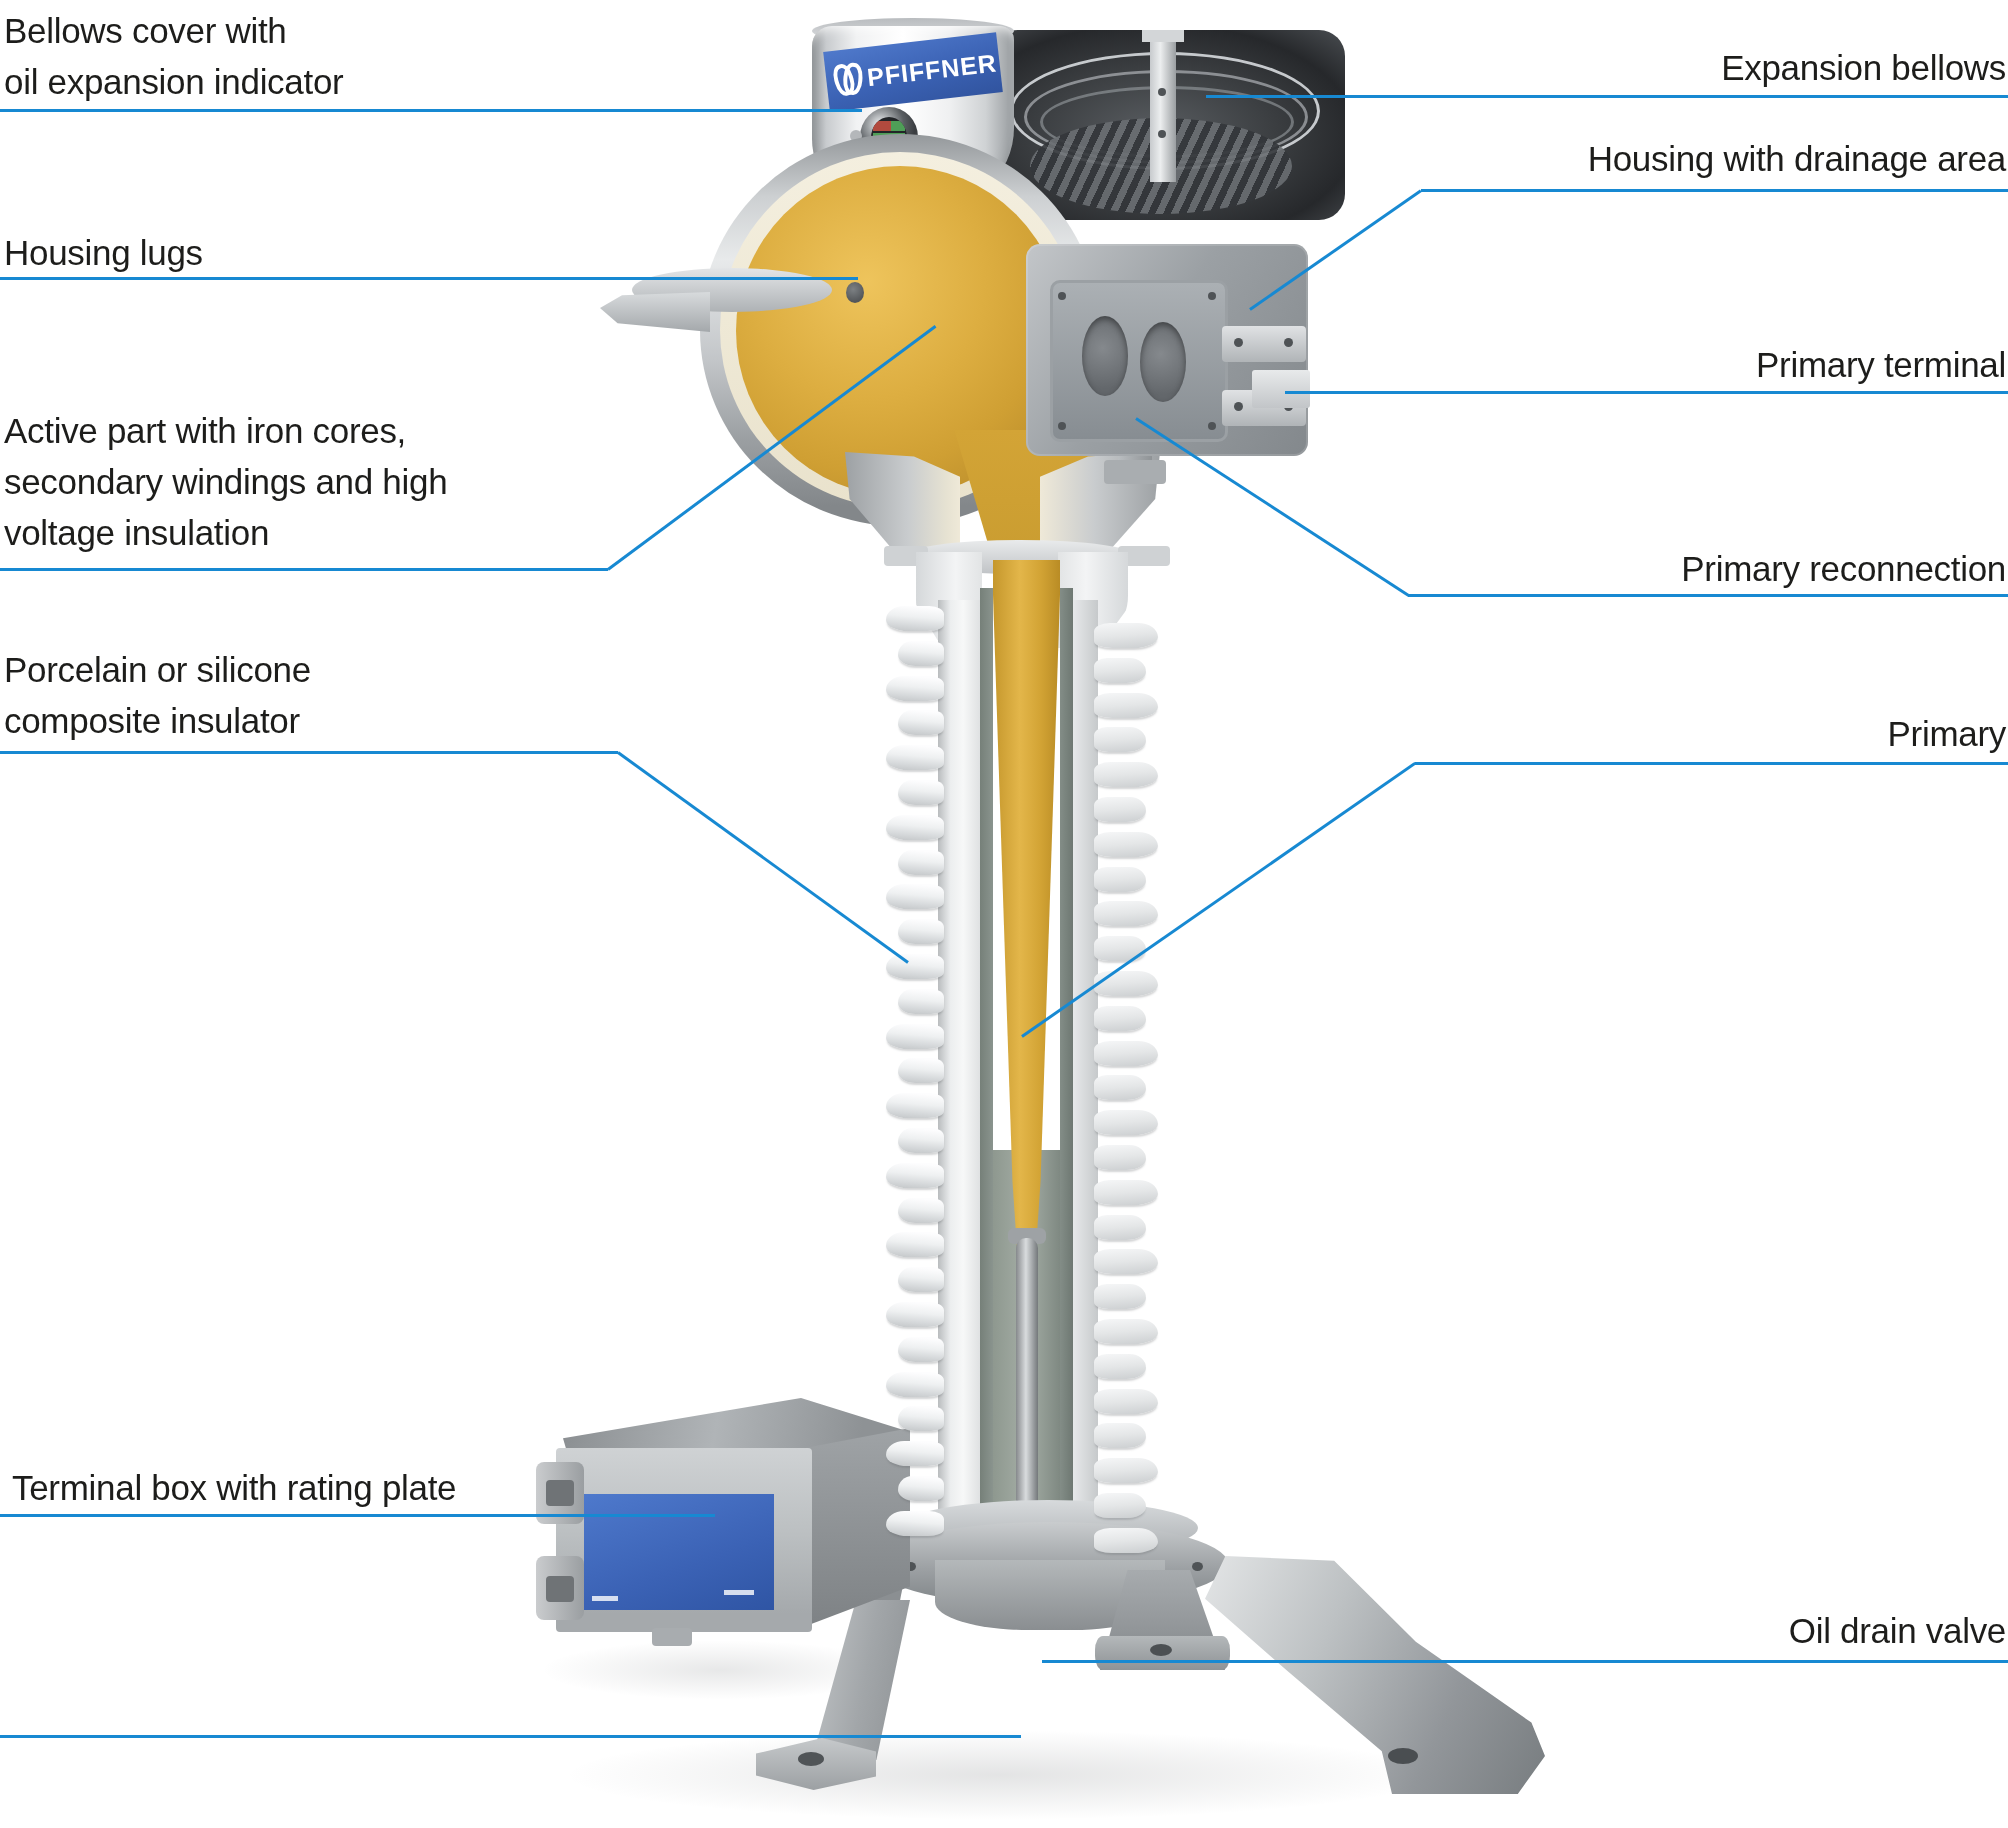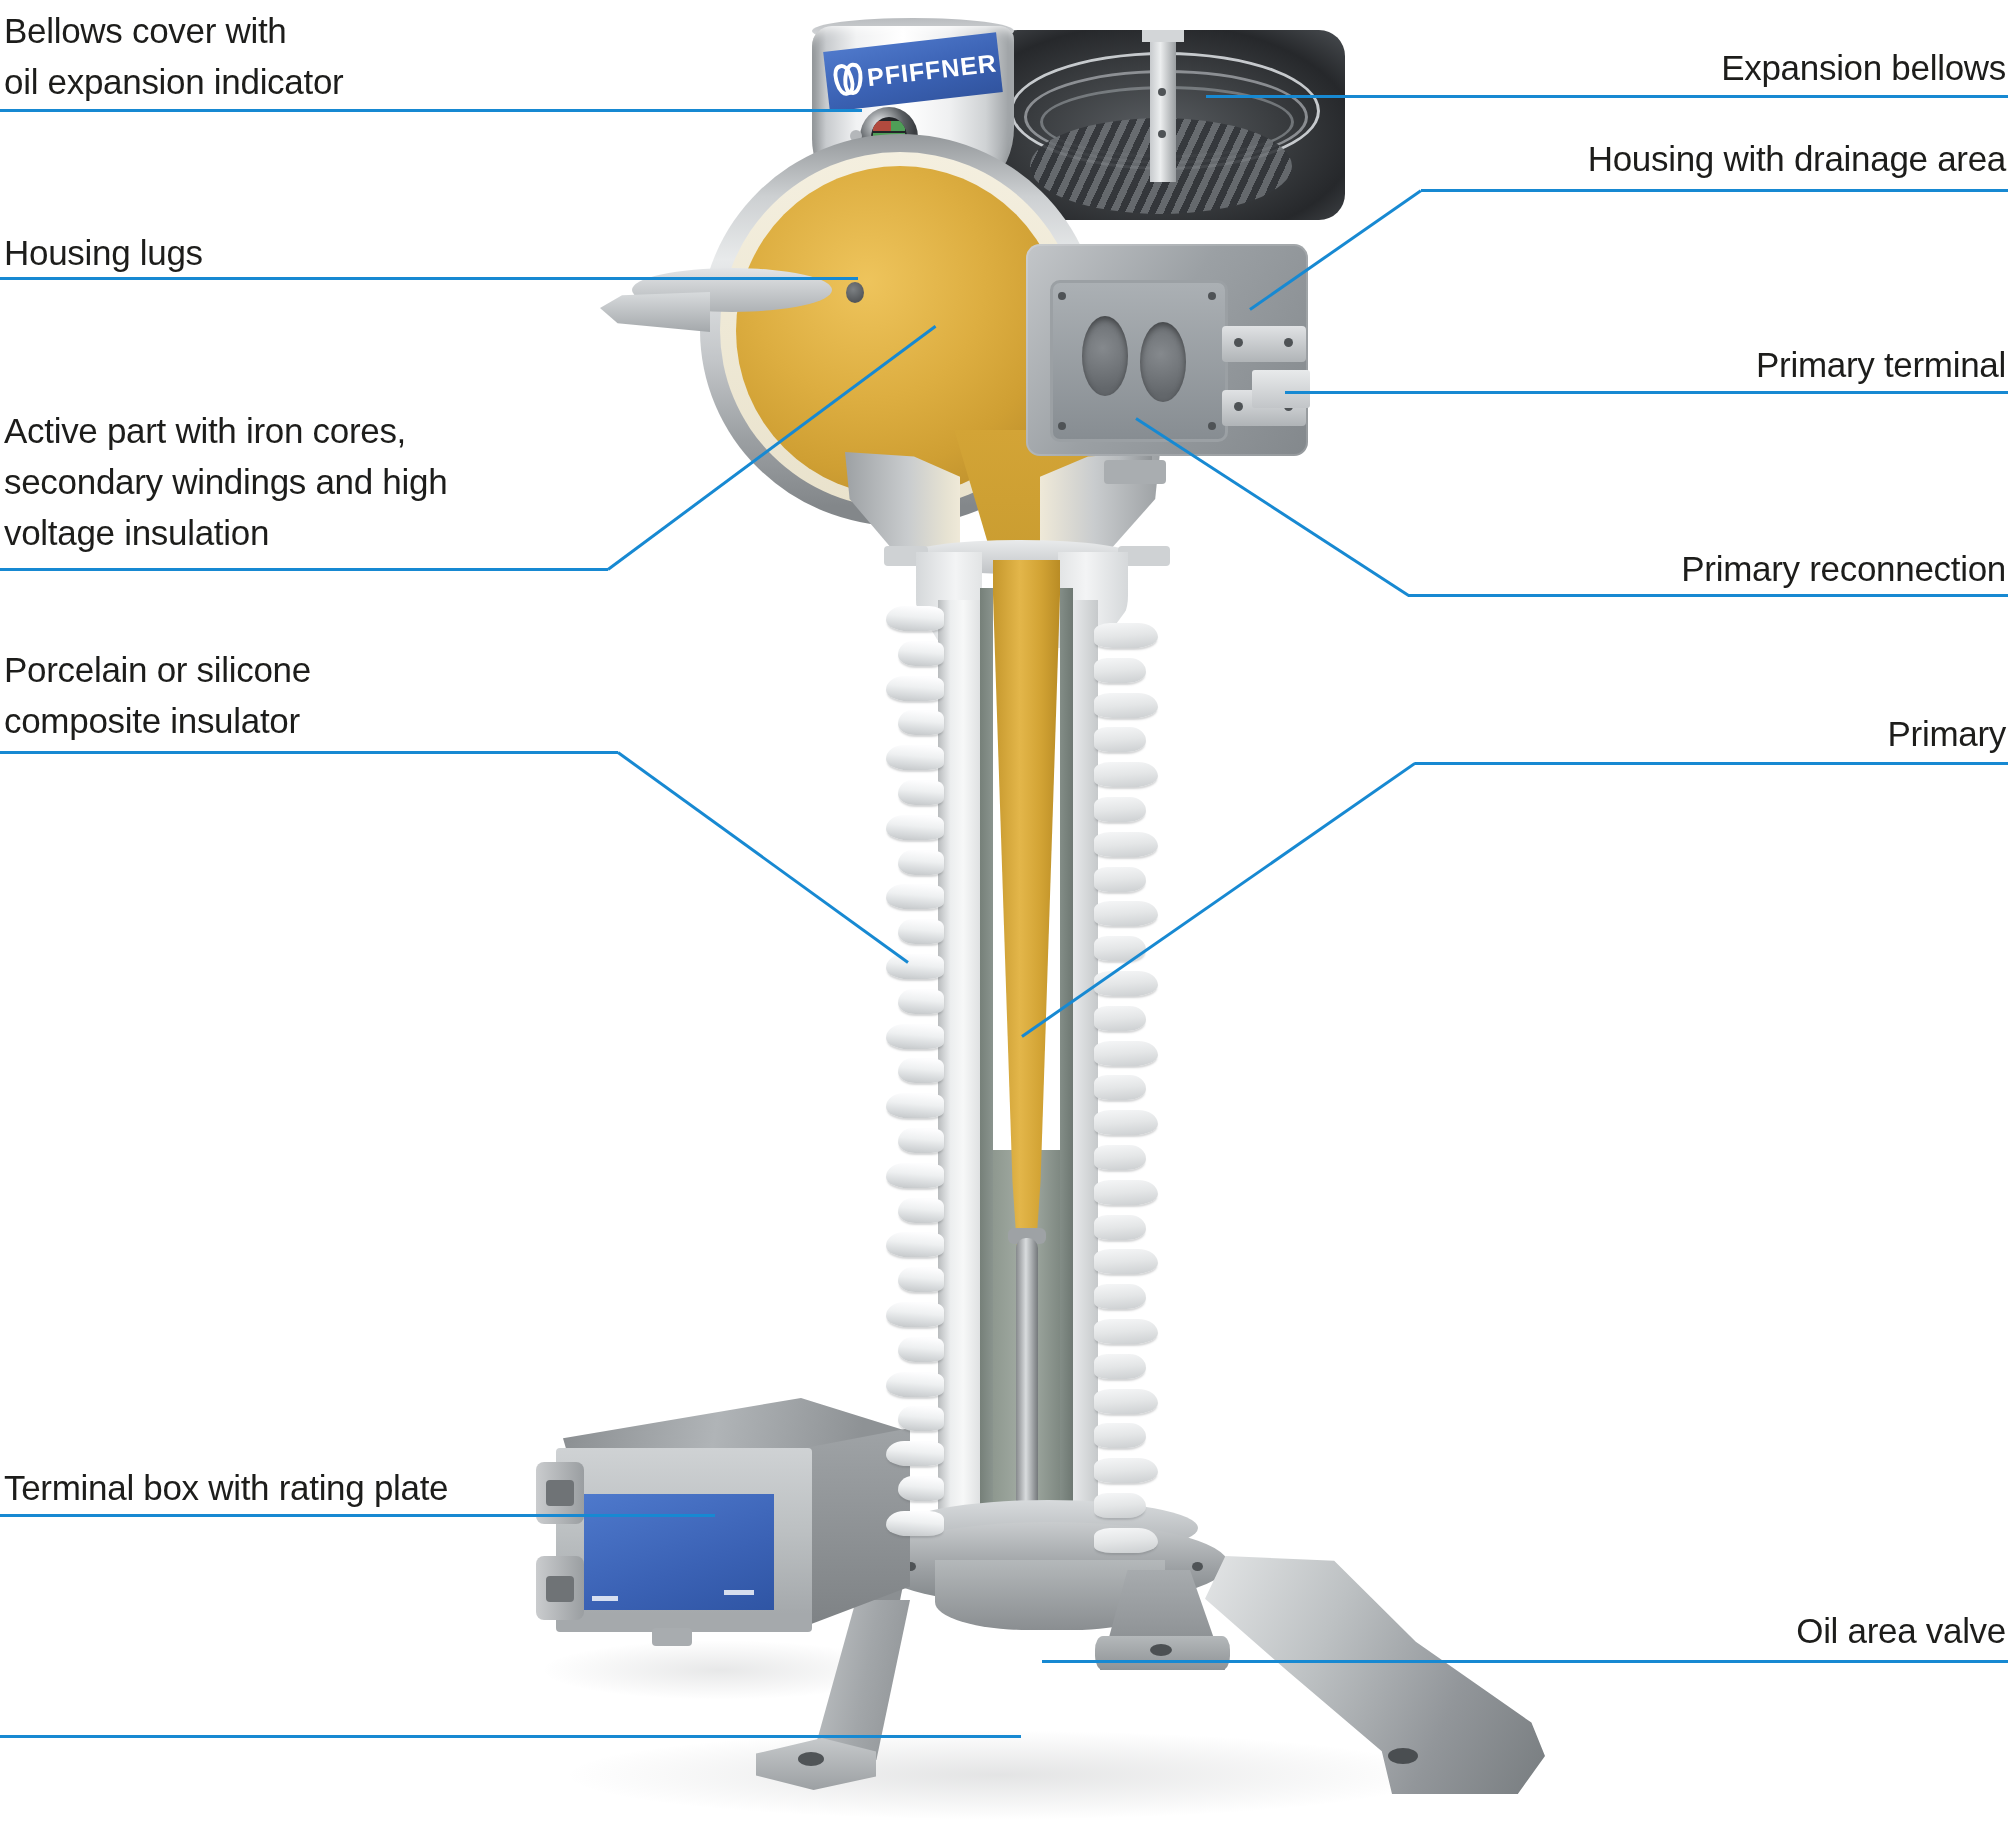--- a/index.html
+++ b/index.html
@@ -288,22 +288,22 @@
   </div>
 
   <div class="label" style="left:4px;top:5px;">Bellows cover with
 oil expansion indicator</div>
   <div class="label" style="left:4px;top:227px;">Housing lugs</div>
   <div class="label" style="left:4px;top:405px;">Active part with iron cores,
 secondary windings and high
 voltage insulation</div>
   <div class="label" style="left:4px;top:644px;">Porcelain or silicone
 composite insulator</div>
-  <div class="label" style="left:4px;top:1462px;">Terminal box with rating plate</div>
+  <div class="label" style="left:12px;top:1462px;">Terminal box with rating plate</div>
 
   <div class="label right" style="top:42px;">Expansion bellows</div>
   <div class="label right" style="top:133px;">Housing with drainage area</div>
   <div class="label right" style="top:339px;">Primary terminal</div>
   <div class="label right" style="top:543px;">Primary reconnection</div>
   <div class="label right" style="top:708px;">Primary</div>
-  <div class="label right" style="top:1605px;">Oil area valve</div>
+  <div class="label right" style="top:1605px;">Oil drain valve</div>
 
 </div>
 
 </body></html>

